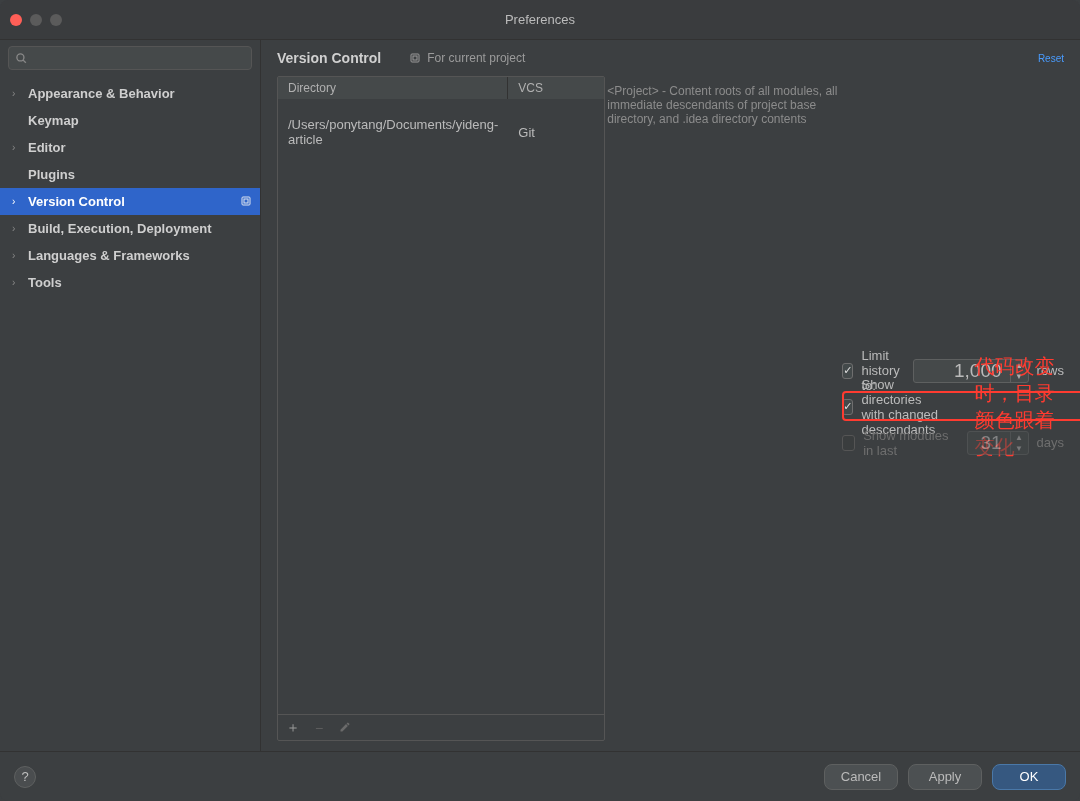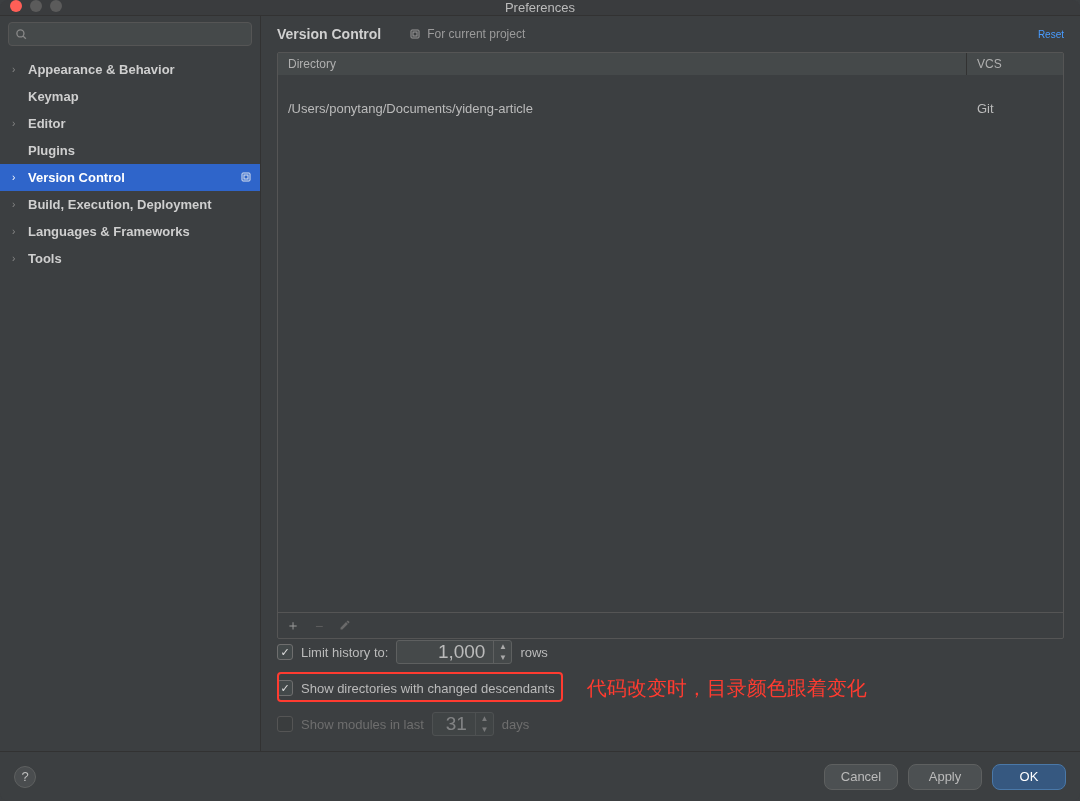--- a/index.html
+++ b/index.html
@@ -35,24 +35,24 @@
   }
   .window {
     width: 1080px; height: 801px;
     display: flex; flex-direction: column;
     background: var(--panel);
     border-radius: 8px;
     overflow: hidden;
   }
   
   .titlebar {
-    height: 16px;
+    height: 40px;
     background: var(--titlebar);
     border-bottom: 1px solid var(--border);
-    display: flex; align-items: flex-start;
+    display: flex; align-items: center;
     position: relative;
   }
   .traffic { display: flex; gap: 8px; padding-left: 10px; }
   .light { width: 12px; height: 12px; border-radius: 50%; }
   .light.red    { background: #ff5f57; }
   .light.yellow { background: #5b5b5b; }
   .light.green  { background: #5b5b5b; }
   .titlebar .title {
     position: absolute; left: 0; right: 0; text-align: center;
     color: var(--text); font-size: 13px; pointer-events: none;
@@ -105,21 +105,21 @@
     height: 36px; display: flex; align-items: center;
     padding: 0 16px;
   }
   .header .crumb { font-weight: 700; font-size: 14px; color: #d0d0d0; }
   .header .scope {
     margin-left: 28px; display: flex; align-items: center; gap: 6px;
     color: #9b9b9b; font-size: 12px;
   }
   .header .reset { margin-left: auto; color: var(--link); font-size: 10px; cursor: pointer; }
   .content {
-    flex: 1; display: flex; flex-direction: column;
+    flex: 1; display: flex; flex-direction: row;
     padding: 0 16px 10px 16px; min-height: 0;
   }
   
   .table-wrap {
     border: 1px solid var(--border-light);
     border-radius: 2px;
     display: flex; flex-direction: column;
     flex: 1; min-height: 0;
     background: var(--panel);
   }
@@ -311,20 +311,21 @@
             <span class="ico">＋</span>
             <span class="ico disabled">−</span>
             <span class="ico disabled">
               <svg width="12" height="12" viewBox="0 0 24 24" fill="#6a6a6a">
                   <path d="M3 17.25V21h3.75L17.81 9.94l-3.75-3.75L3 17.25zM20.71 7.04a1 1 0 0 0 0-1.41l-2.34-2.34a1 1 0 0 0-1.41 0l-1.83 1.83 3.75 3.75 1.83-1.83z"></path>
                 </svg>
             </span>
           </div>
         </div>
 
+        <div class="hint">&lt;Project&gt; - Content roots of all modules, all immediate descendants of project base directory, and .idea directory contents</div>
 
         <div class="opts">
 
           <div class="opt-row">
             <span class="cb checked"></span>
             <span class="opt-label">Limit history to:</span>
             <span class="numbox">
               <input value="1,000" style="">
               <span class="spinner">
                 <span class="sp">▲</span>

